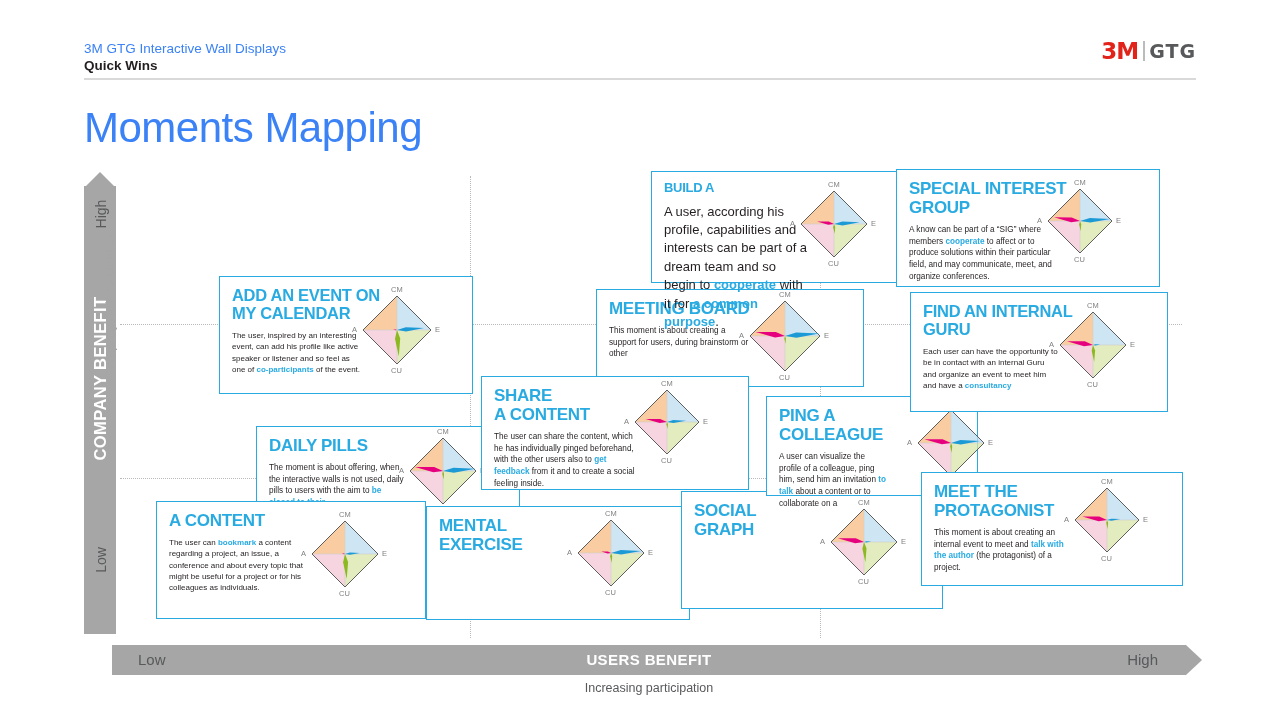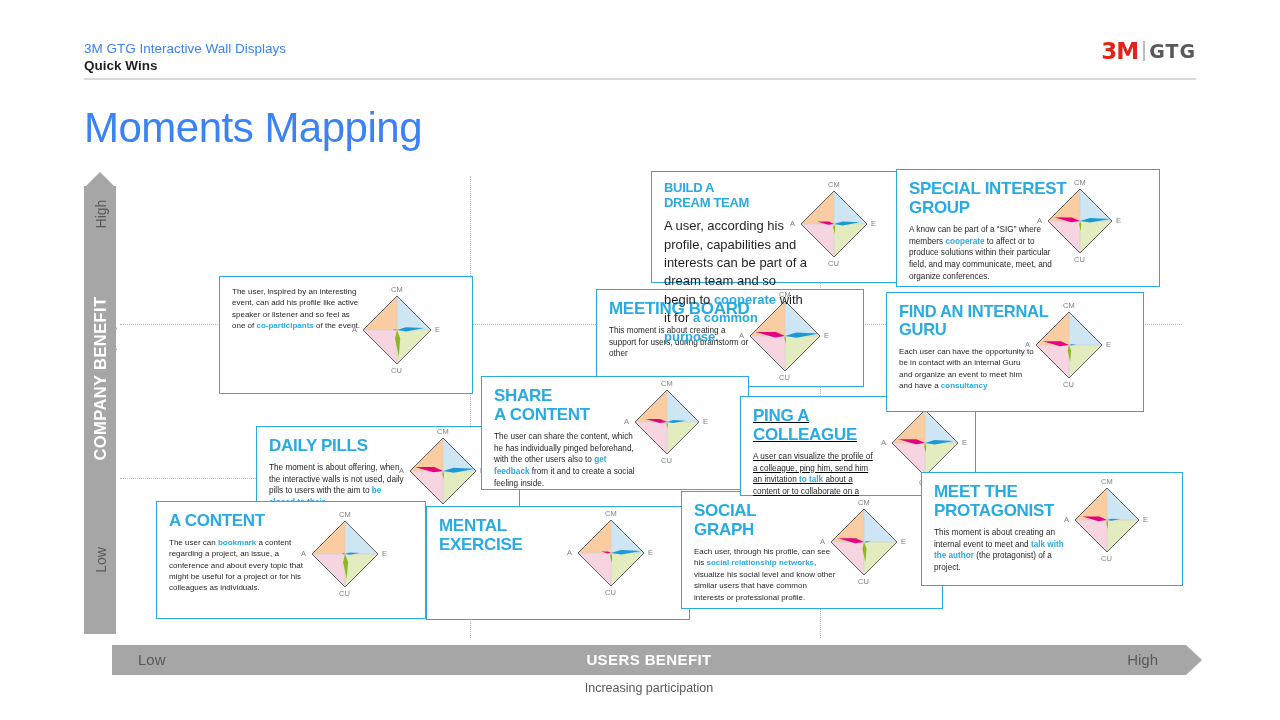--- a/index.html
+++ b/index.html
@@ -101,20 +101,24 @@
   <div class="shaft"></div>
   <div class="head"></div>
   <div class="xlabel">USERS BENEFIT</div>
   <div id="x-low">Low</div>
   <div id="x-high">High</div>
 </div>
 <div id="x-caption">Increasing participation</div>
 
 <div id="cards-layer">
     <div class="card" style="left: 219px; top: 276px; width: 254px; height: 118px;">
+      <div class="card-title" style="font-size: 16.5px;">
+        <div>ADD AN EVENT ON</div>
+        <div>MY CALENDAR</div>
+      </div>
       <div class="card-body" style="font-size: 8px; max-width: 58%;"><span>The user, inspired by an interesting event, can add his profile like active speaker or listener and so feel as one of </span><span class="hl">co-participants</span><span> of the event.</span></div>
       <div class="radar" style="left: 142px; top: 18px; width: 70px; height: 70px;">
   <svg width="70" height="70" viewBox="0 0 70 70">
     <path d="M35.0,35.0 L35.0,1.0 L69.0,35.0 Z" fill="#BDDCF0" opacity=".75"></path>
     <path d="M35.0,35.0 L69.0,35.0 L35.0,69.0 Z" fill="#D9E6A8" opacity=".75"></path>
     <path d="M35.0,35.0 L35.0,69.0 L1.0,35.0 Z" fill="#F3C6D6" opacity=".75"></path>
     <path d="M35.0,35.0 L1.0,35.0 L35.0,1.0 Z" fill="#F7C08A" opacity=".8"></path>
     <path d="M35.0,1.0 L69.0,35.0 L35.0,69.0 L1.0,35.0 Z" fill="none" stroke="#4d4d4d" stroke-width="0.9"></path>
     <line x1="35" y1="2" x2="35" y2="68" stroke="#cfcfcf" stroke-width="0.6"></line>
     <line x1="2" y1="35" x2="68" y2="35" stroke="#cfcfcf" stroke-width="0.6"></line>
@@ -247,41 +251,40 @@
         <div class="rlabel" style="left: 69px; top: 28px;">E</div>
         <div class="rlabel" style="left: 27px; top: 67px;">CU</div>
         <div class="rlabel" style="left: -10px; top: 28px;">A</div>
       </div>
     </div>
     <div class="card" style="left: 681px; top: 491px; width: 262px; height: 118px;">
       <div class="card-title" style="font-size: 17px;">
         <div>SOCIAL</div>
         <div>GRAPH</div>
       </div>
-      <div class="card-body" style="font-size: 8px; max-width: 60%;"><span>Each user, through his profile, can see his </span><span class="hl">social relationship networks,</span><span> visualize his social level and know other similar users that have common interests or professional profile.</span></div>
       <div class="radar" style="left: 148px; top: 16px; width: 68px; height: 68px;">
   <svg width="68" height="68" viewBox="0 0 68 68">
     <path d="M34.0,34.0 L34.0,1.0 L67.0,34.0 Z" fill="#BDDCF0" opacity=".75"></path>
     <path d="M34.0,34.0 L67.0,34.0 L34.0,67.0 Z" fill="#D9E6A8" opacity=".75"></path>
     <path d="M34.0,34.0 L34.0,67.0 L1.0,34.0 Z" fill="#F3C6D6" opacity=".75"></path>
     <path d="M34.0,34.0 L1.0,34.0 L34.0,1.0 Z" fill="#F7C08A" opacity=".8"></path>
     <path d="M34.0,1.0 L67.0,34.0 L34.0,67.0 L1.0,34.0 Z" fill="none" stroke="#4d4d4d" stroke-width="0.9"></path>
     <line x1="34" y1="2" x2="34" y2="66" stroke="#cfcfcf" stroke-width="0.6"></line>
     <line x1="2" y1="34" x2="66" y2="34" stroke="#cfcfcf" stroke-width="0.6"></line>
     <path d="M34.0,34.0 L25.1,35.2 L7.9,30.3 L25.8,30.3 Z" fill="#E6007E"></path>
     <path d="M34.0,34.0 L36.4,33.3 L41.2,33.5 L36.4,34.4 Z" fill="#1C9AD6"></path>
     <path d="M34.0,34.0 L36.5,40.5 L35.4,54.4 L32.4,40.8 Z" fill="#8CB821"></path>
   </svg>
         <div class="rlabel" style="left: 28px; top: -10px;">CM</div>
         <div class="rlabel" style="left: 71px; top: 29px;">E</div>
         <div class="rlabel" style="left: 28px; top: 69px;">CU</div>
         <div class="rlabel" style="left: -10px; top: 29px;">A</div>
       </div>
     </div>
-    <div class="card" style="left: 740px; top: 396px; width: 236px; height: 100px; text-decoration: underline;">
+    <div class="card" style="left: 766px; top: 396px; width: 212px; height: 100px;">
       <div class="card-title" style="font-size: 17px;">
         <div>PING A</div>
         <div>COLLEAGUE</div>
       </div>
       <div class="card-body" style="font-size: 8.2px; max-width: 58%;"><span>A user can visualize the profile of a colleague, ping him, send him an invitation </span><span class="hl">to talk</span><span> about a content or to collaborate on a</span></div>
       <div class="radar" style="left: 150px; top: 12px; width: 68px; height: 68px;">
   <svg width="68" height="68" viewBox="0 0 68 68">
     <path d="M34.0,34.0 L34.0,1.0 L67.0,34.0 Z" fill="#BDDCF0" opacity=".75"></path>
     <path d="M34.0,34.0 L67.0,34.0 L34.0,67.0 Z" fill="#D9E6A8" opacity=".75"></path>
     <path d="M34.0,34.0 L34.0,67.0 L1.0,34.0 Z" fill="#F3C6D6" opacity=".75"></path>
@@ -292,21 +295,21 @@
     <path d="M34.0,34.0 L24.9,35.3 L7.2,30.2 L25.6,30.3 Z" fill="#E6007E"></path>
     <path d="M34.0,34.0 L43.4,31.1 L63.0,32.0 L43.8,35.5 Z" fill="#1C9AD6"></path>
     <path d="M34.0,34.0 L35.2,37.1 L34.7,43.9 L33.2,37.3 Z" fill="#8CB821"></path>
   </svg>
         <div class="rlabel" style="left: 28px; top: -10px;">CM</div>
         <div class="rlabel" style="left: 71px; top: 29px;">E</div>
         <div class="rlabel" style="left: 28px; top: 69px;">CU</div>
         <div class="rlabel" style="left: -10px; top: 29px;">A</div>
       </div>
     </div>
-    <div class="card" style="left: 886px; top: 292px; width: 258px; height: 120px;">
+    <div class="card" style="left: 910px; top: 292px; width: 258px; height: 120px;">
       <div class="card-title" style="font-size: 16.5px;">
         <div>FIND AN INTERNAL</div>
         <div>GURU</div>
       </div>
       <div class="card-body" style="font-size: 8px; max-width: 58%;"><span>Each user can have the opportunity to be in contact with an internal Guru and organize an event to meet him and have a </span><span class="hl">consultancy</span></div>
       <div class="radar" style="left: 148px; top: 18px; width: 68px; height: 68px;">
   <svg width="68" height="68" viewBox="0 0 68 68">
     <path d="M34.0,34.0 L34.0,1.0 L67.0,34.0 Z" fill="#BDDCF0" opacity=".75"></path>
     <path d="M34.0,34.0 L67.0,34.0 L34.0,67.0 Z" fill="#D9E6A8" opacity=".75"></path>
     <path d="M34.0,34.0 L34.0,67.0 L1.0,34.0 Z" fill="#F3C6D6" opacity=".75"></path>
@@ -320,21 +323,20 @@
   </svg>
         <div class="rlabel" style="left: 28px; top: -10px;">CM</div>
         <div class="rlabel" style="left: 71px; top: 29px;">E</div>
         <div class="rlabel" style="left: 28px; top: 69px;">CU</div>
         <div class="rlabel" style="left: -10px; top: 29px;">A</div>
       </div>
     </div>
     <div class="card" style="left: 651px; top: 171px; width: 260px; height: 112px;">
       <div class="card-title" style="font-size: 13px;">
         <div>BUILD A</div>
-        <div>DREAM TEAM</div>
       </div>
       <div class="card-body" style="font-size: 13px; max-width: 62%;"><span>A user, according his profile, capabilities and interests can be part of a  dream team  and so begin to </span><span class="hl">cooperate</span><span> with it for </span><span class="hl">a common purpose</span><span>.</span></div>
       <div class="radar" style="left: 148px; top: 18px; width: 68px; height: 68px;">
   <svg width="68" height="68" viewBox="0 0 68 68">
     <path d="M34.0,34.0 L34.0,1.0 L67.0,34.0 Z" fill="#BDDCF0" opacity=".75"></path>
     <path d="M34.0,34.0 L67.0,34.0 L34.0,67.0 Z" fill="#D9E6A8" opacity=".75"></path>
     <path d="M34.0,34.0 L34.0,67.0 L1.0,34.0 Z" fill="#F3C6D6" opacity=".75"></path>
     <path d="M34.0,34.0 L1.0,34.0 L34.0,1.0 Z" fill="#F7C08A" opacity=".8"></path>
     <path d="M34.0,1.0 L67.0,34.0 L34.0,67.0 L1.0,34.0 Z" fill="none" stroke="#4d4d4d" stroke-width="0.9"></path>
     <line x1="34" y1="2" x2="34" y2="66" stroke="#cfcfcf" stroke-width="0.6"></line>

